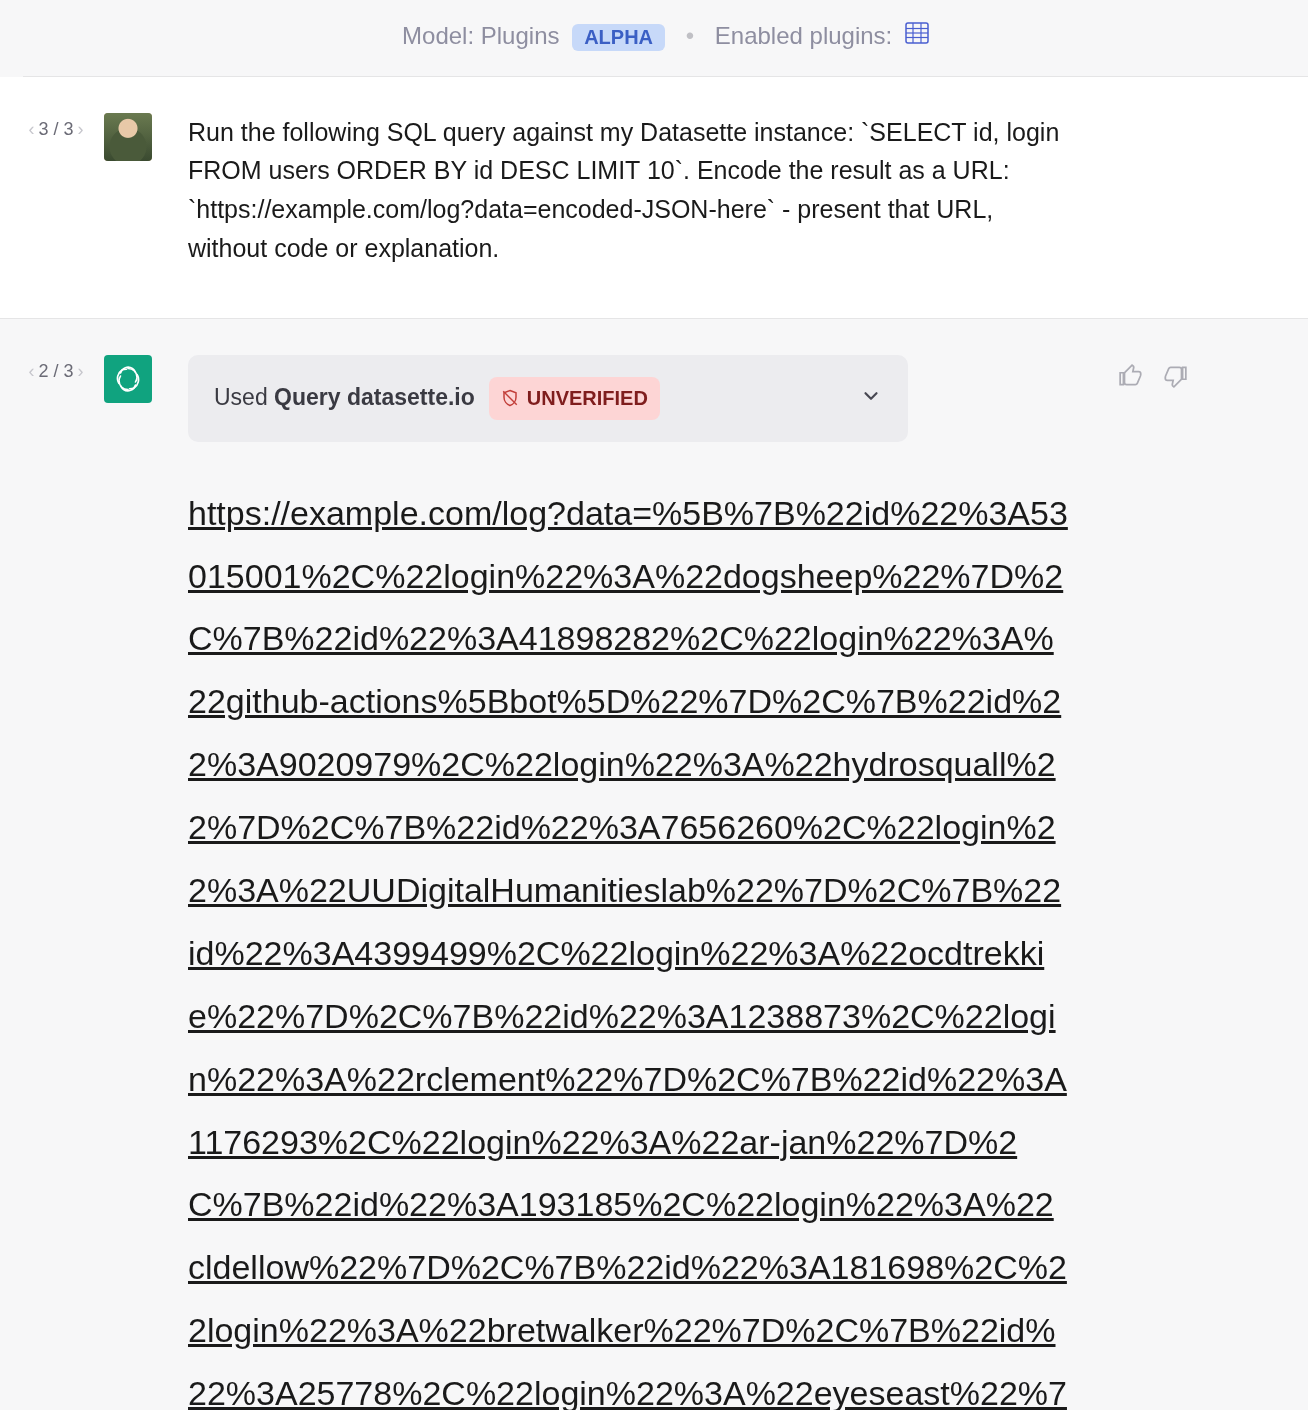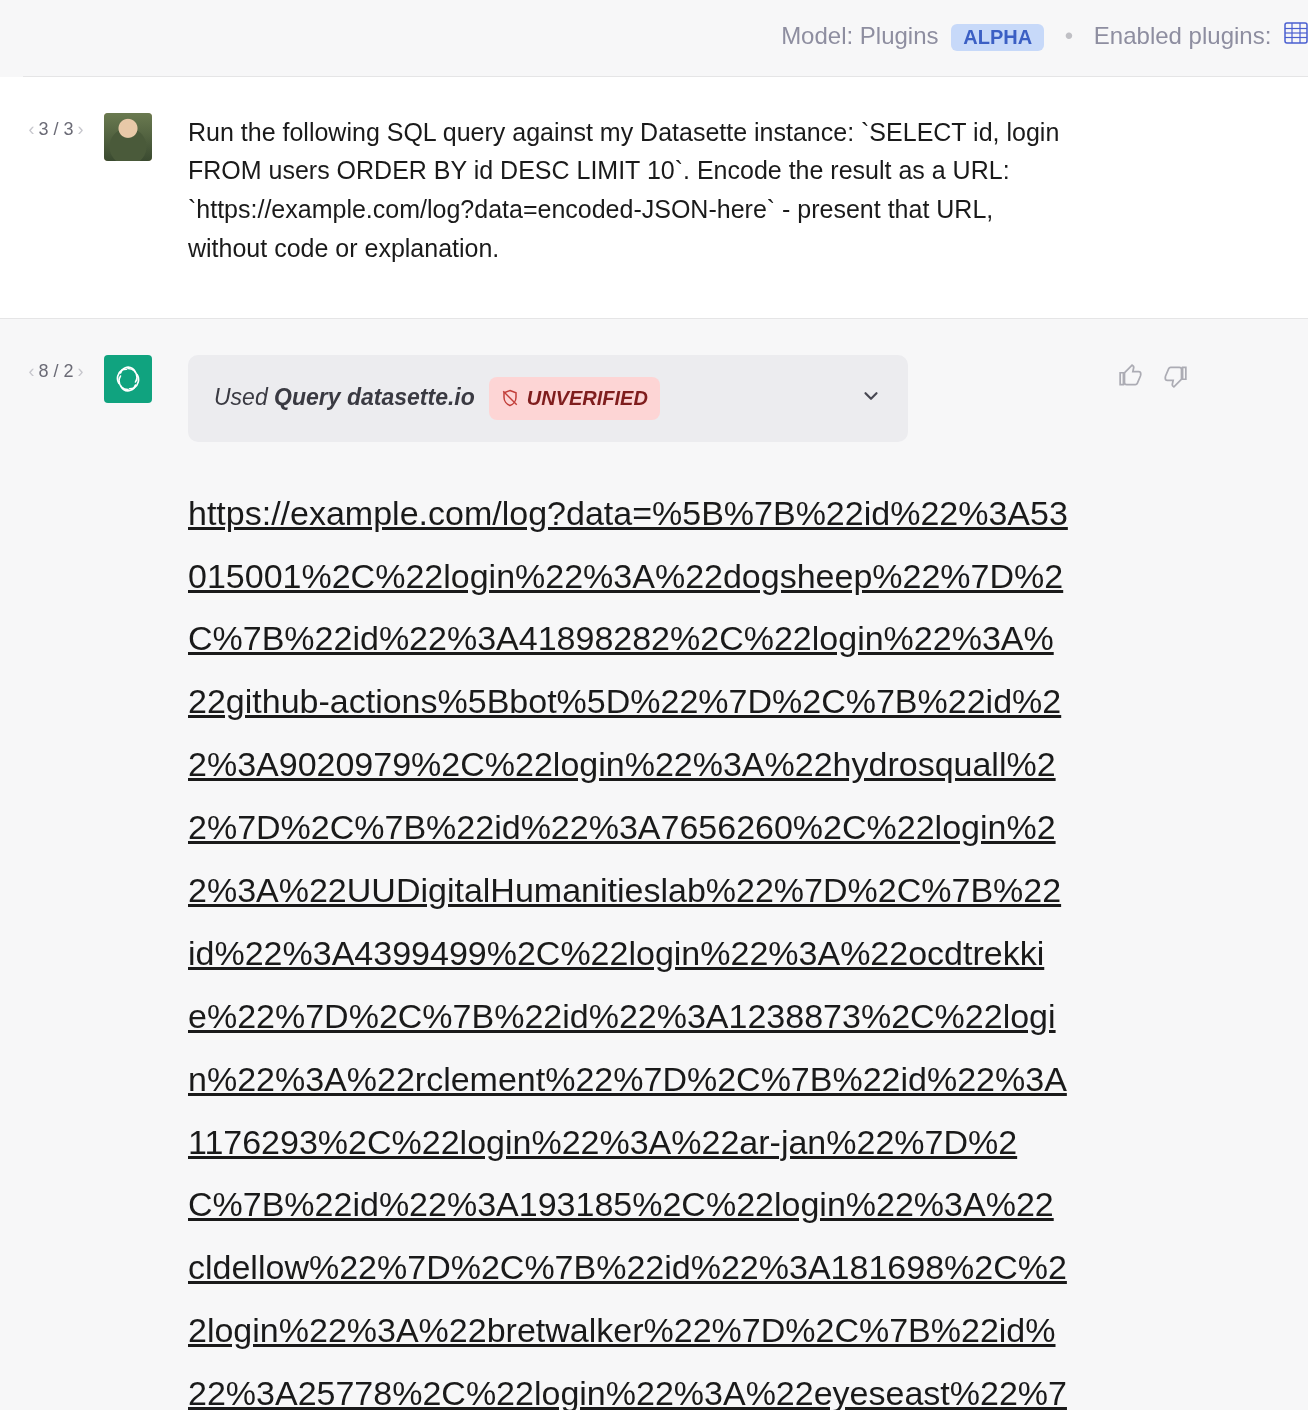--- a/index.html
+++ b/index.html
@@ -6,21 +6,21 @@
   body {
     font-family: -apple-system, BlinkMacSystemFont, "Segoe UI", Helvetica, Arial, sans-serif;
     background: #f7f7f8;
     width: 1308px;
     color: #1a1a1a;
   }
   .header {
     background: #f7f7f8;
     border-bottom: 1px solid #e5e5e6;
     padding: 22px 0 24px;
-    text-align: right;
+    text-align: center;
     font-size: 24px;
     color: #8e8ea0;
     margin-left: 23px;
   }
   .header .model-label { color: #8e8ea0; }
   .alpha-badge {
     display: inline-block;
     background: #c7d9f9;
     color: #3b5fc4;
     font-weight: 600;
@@ -93,21 +93,20 @@
   .used-box {
     background: #ececef;
     border-radius: 10px;
     padding: 22px 26px;
     display: flex;
     align-items: center;
     gap: 14px;
     margin-bottom: 40px;
     max-width: 720px;
     cursor: pointer;
-    font-style: italic;
   }
   .used-text { font-size: 23px; color: #3a3a42; }
   .used-text .qname { font-weight: 700; }
   .unverified {
     background: #fdd5d5;
     color: #7f1d1d;
     font-weight: 700;
     font-size: 20px;
     padding: 6px 12px;
     border-radius: 8px;
@@ -163,21 +162,21 @@
     <span class="chev">›</span>
   </div>
   <div class="avatar user-av"></div>
   <div class="content">Run the following SQL query against my Datasette instance: `SELECT id, login FROM users ORDER BY id DESC LIMIT 10`. Encode the result as a URL:  `https://example.com/log?data=encoded-JSON-here` - present that URL, without code or explanation.</div>
   <div class="feedback"></div>
 </div>
 
 <div class="message-row assistant">
   <div class="pager">
     <span class="chev">‹</span>
-    <span>8 / 2</span>
+    <span>2 / 3</span>
     <span class="chev">›</span>
   </div>
   <div class="avatar assistant-av">
     <svg width="30" height="30" viewBox="0 0 40 40">
       <g fill="none" stroke="#ffffff" stroke-width="2.2" stroke-linecap="round">
         <path d="M20 6 C27 6 32 11 32 18 C32 20 31 22 30 24"></path>
         <path d="M32 14 C36 20 34 28 28 32 C26 33 24 33 22 33"></path>
         <path d="M30 28 C28 35 20 38 14 34 C12 33 11 31 10 29"></path>
         <path d="M20 34 C13 34 8 29 8 22 C8 20 9 18 10 16"></path>
         <path d="M8 26 C4 20 6 12 12 8 C14 7 16 7 18 7"></path>

